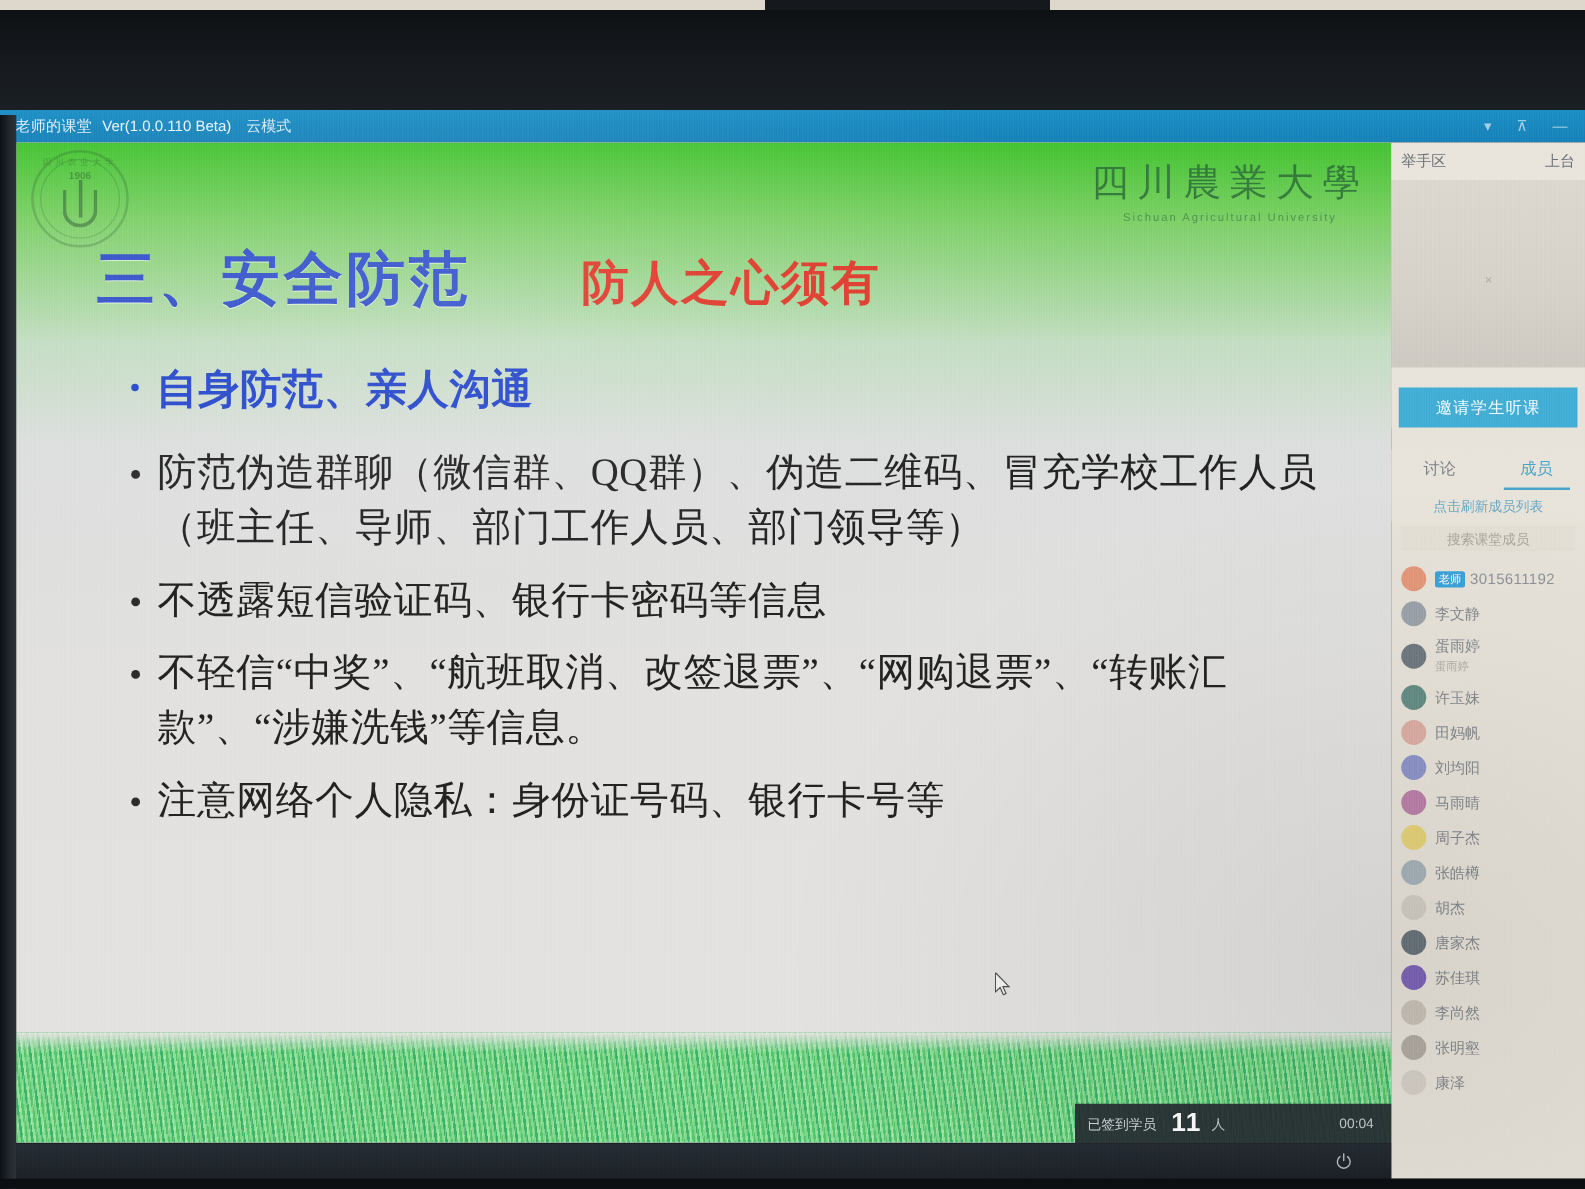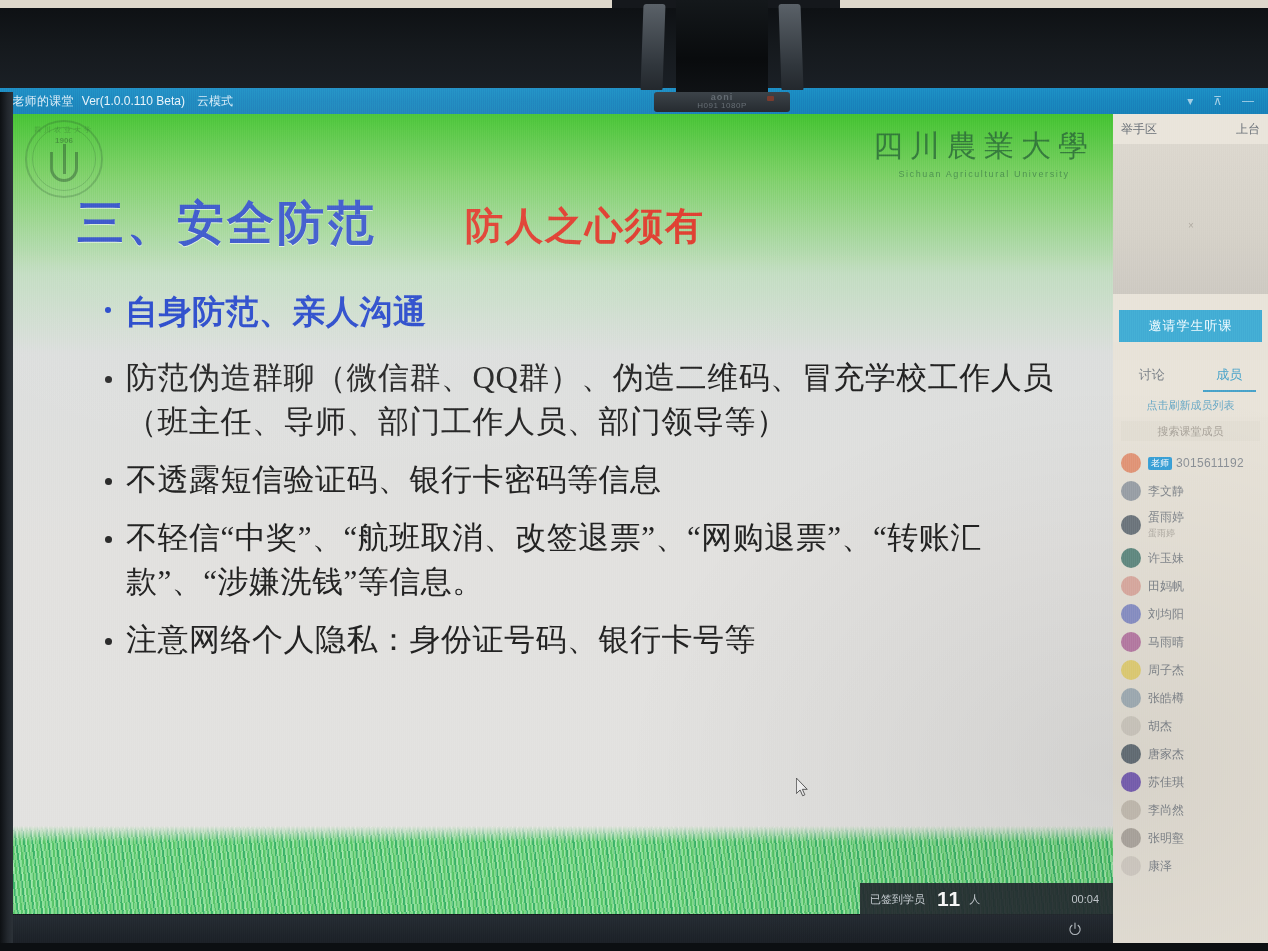--- a/index.html
+++ b/index.html
@@ -356,30 +356,20 @@
 
 <div id="photo">
 
   <div class="wall wall-top-left"></div>
   <div class="wall wall-top-right"></div>
 
   <div class="bezel-top"></div>
   <div class="bezel-left"></div>
   <div class="bezel-bottom"></div>
 
-  <div class="webcam">
-    <div class="arm-l"></div>
-    <div class="arm-r"></div>
-    <div class="body"></div>
-    <div class="base">
-      <div class="brand">aoni</div>
-      <div class="model">H091 1080P</div>
-      <div class="led"></div>
-    </div>
-  </div>
 
   <div id="screen">
 
     <div class="titlebar">
       <span class="tb-title">于老师的课堂</span>
       <span class="tb-ver">Ver(1.0.0.110 Beta)</span>
       <span class="tb-mode">云模式</span>
       <span class="tb-spacer"></span>
       <span class="tb-btns">
         <span class="tb-btn">▾</span>

